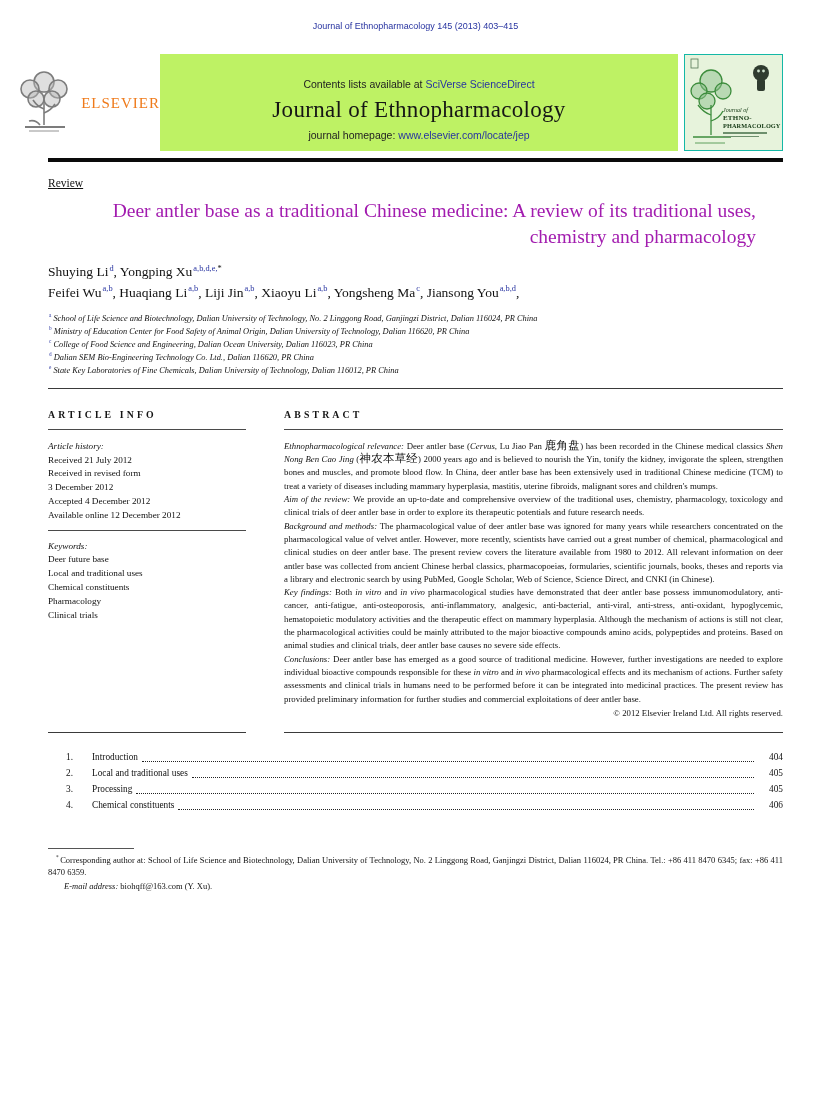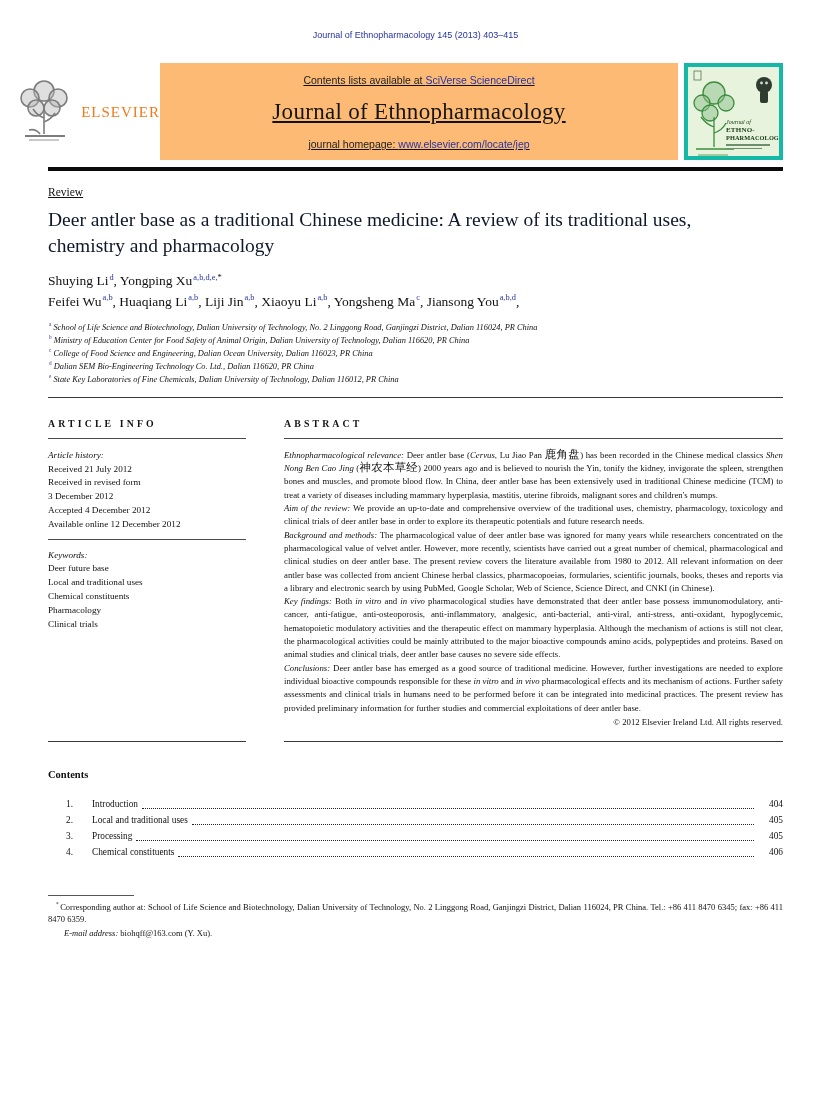--- a/index.html
+++ b/index.html
@@ -10,49 +10,49 @@
   }
   *{box-sizing:border-box;margin:0;padding:0;}
   html,body{background:#fff;}
   body{
     width:827px;height:1102px;margin:0 auto;overflow:hidden;
     font-family:"Liberation Serif","DejaVu Serif",serif;color:var(--ink);
   }
   .page{width:827px;height:1102px;padding:0 44px 0 48px;position:relative;}
 
   
-  .citation{padding-top:30px;text-align:center;font-family:"Liberation Sans",sans-serif;
+  .citation{padding-top:21px;text-align:center;font-family:"Liberation Sans",sans-serif;
     font-size:9px;color:var(--navy);}
 
   
   .banner{margin-top:23px;display:flex;align-items:stretch;height:97px;}
   .logo-box{width:112px;display:flex;align-items:center;
     justify-content:flex-end;padding-bottom:1px;}
   .logo-box svg{display:block;}
   .elsevier-word{font-family:"Liberation Serif",serif;font-size:15px;color:var(--orange);
     letter-spacing:1px;margin-top:2px;}
-  .banner-center{flex:1;background:#fdba74;display:flex;flex-direction:column;
-    justify-content:space-between;text-align:center;padding:11px 4px 10px;text-decoration:underline;}
+  .banner-center{flex:1;background:#bef264;display:flex;flex-direction:column;
+    justify-content:space-between;text-align:center;padding:24px 4px 10px;}
   .banner-line{font-family:"Liberation Sans",sans-serif;font-size:10.5px;color:#222;}
   .banner-journal{font-size:23px;color:#151515;letter-spacing:.3px;}
   .link{color:var(--navy);}
-  .cover-box{width:99px;margin-left:6px;background:#e7f3dc;border:4px solid #14b8a6;
+  .cover-box{width:99px;margin-left:6px;background:#e7f3dc;border:1px solid #14b8a6;
     position:relative;overflow:hidden;}
   .cover-box svg{position:absolute;left:0;top:0;}
   .cover-text{position:absolute;left:38px;top:52px;line-height:1.15;}
   .cover-journal-of{font-style:italic;font-size:6px;color:#143914;}
   .cover-ethno{font-weight:bold;font-size:7px;color:#143914;letter-spacing:.2px;}
   .cover-pharm{font-weight:bold;font-size:6.3px;color:#143914;letter-spacing:.1px;}
   .cover-smallrule{width:44px;height:2px;background:#6d8f6d;margin-top:3px;}
   .cover-smallrule2{width:36px;height:1px;background:#6d8f6d;margin-top:2px;}
 
   .thick-rule{margin-top:7px;height:4px;background:#0a0a0a;}
 
   .review-label{margin-top:15px;font-size:11.5px;text-decoration:underline;}
-  .article-title{margin-top:9px;font-size:19.5px;line-height:1.32;max-width:708px;color:#0f172a;}
+  .article-title{margin-top:9px;font-size:19.5px;line-height:1.32;max-width:708px;color:#a21caf;text-align:right;}
   .authors{margin-top:13px;font-size:13.5px;line-height:1.5;max-width:708px;}
   .affils{margin-top:9px;font-size:8.4px;line-height:1.45;font-style:italic;}
   .affil-line .seg-sup{font-style:normal;}
 
   .seg-i{font-style:italic;}
   .seg-sup{vertical-align:super;font-size:.62em;color:var(--navy);margin-left:1px;}
   .seg-supb{vertical-align:super;font-size:.62em;color:#111;}
   .seg-zh{font-size:1.3em;line-height:1;font-family:Liberation Mono, monospace;}
 
   .thin-rule{margin-top:11px;border-top:1px solid var(--rule);}
@@ -209,21 +209,20 @@
         <p><span class="seg-i">Ethnopharmacological relevance: </span><span>Deer antler base (</span><span class="seg-i">Cervus</span><span>, Lu Jiao Pan </span><span class="seg-zh">鹿角盘</span><span>) has been recorded in the Chinese medical classics </span><span class="seg-i">Shen Nong Ben Cao Jing</span><span> (</span><span class="seg-zh">神农本草经</span><span>) 2000 years ago and is believed to nourish the Yin, tonify the kidney, invigorate the spleen, strengthen bones and muscles, and promote blood flow. In China, deer antler base has been extensively used in traditional Chinese medicine (TCM) to treat a variety of diseases including mammary hyperplasia, mastitis, uterine fibroids, malignant sores and children's mumps.</span></p>
         <p><span class="seg-i">Aim of the review: </span><span>We provide an up-to-date and comprehensive overview of the traditional uses, chemistry, pharmacology, toxicology and clinical trials of deer antler base in order to explore its therapeutic potentials and future research needs.</span></p>
         <p><span class="seg-i">Background and methods: </span><span>The pharmacological value of deer antler base was ignored for many years while researchers concentrated on the pharmacological value of velvet antler. However, more recently, scientists have carried out a great number of chemical, pharmacological and clinical studies on deer antler base. The present review covers the literature available from 1980 to 2012. All relevant information on deer antler base was collected from ancient Chinese herbal classics, pharmacopoeias, formularies, scientific journals, books, theses and reports via a library and electronic search by using PubMed, Google Scholar, Web of Science, Science Direct, and CNKI (in Chinese).</span></p>
         <p><span class="seg-i">Key findings: </span><span>Both </span><span class="seg-i">in vitro</span><span> and </span><span class="seg-i">in vivo</span><span> pharmacological studies have demonstrated that deer antler base possess immunomodulatory, anti-cancer, anti-fatigue, anti-osteoporosis, anti-inflammatory, analgesic, anti-bacterial, anti-viral, anti-stress, anti-oxidant, hypoglycemic, hematopoietic modulatory activities and the therapeutic effect on mammary hyperplasia. Although the mechanism of actions is still not clear, the pharmacological activities could be mainly attributed to the major bioactive compounds amino acids, polypeptides and proteins. Based on animal studies and clinical trials, deer antler base causes no severe side effects.</span></p>
         <p><span class="seg-i">Conclusions: </span><span>Deer antler base has emerged as a good source of traditional medicine. However, further investigations are needed to explore individual bioactive compounds responsible for these </span><span class="seg-i">in vitro</span><span> and </span><span class="seg-i">in vivo</span><span> pharmacological effects and its mechanism of actions. Further safety assessments and clinical trials in humans need to be performed before it can be integrated into medicinal practices. The present review has provided preliminary information for further studies and commercial exploitations of deer antler base.</span></p>
       </div>
       <div class="copyright">© 2012 Elsevier Ireland Ltd. All rights reserved.</div>
     </div>
   </div>
 
-  <div class="contents-head">Contents</div>
 
   <div class="toc">
     <div class="toc-row">
       <span class="toc-num">1.</span>
       <span class="toc-label">Introduction</span>
       <span class="toc-dots"></span>
       <span class="toc-page">404</span>
     </div>
     <div class="toc-row">
       <span class="toc-num">2.</span>

